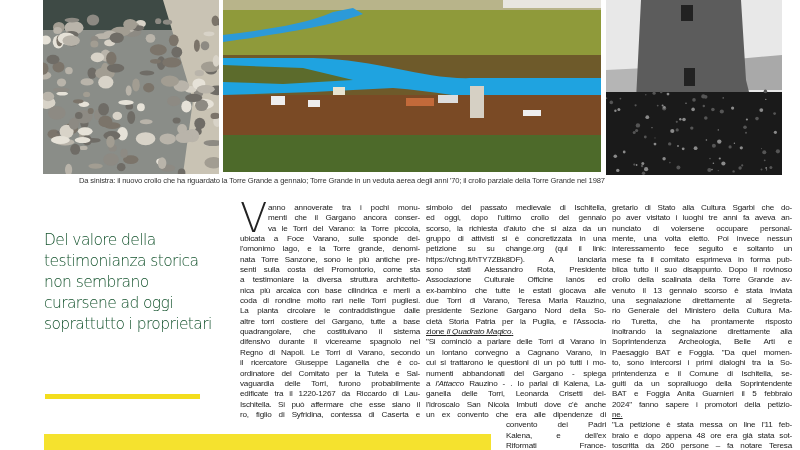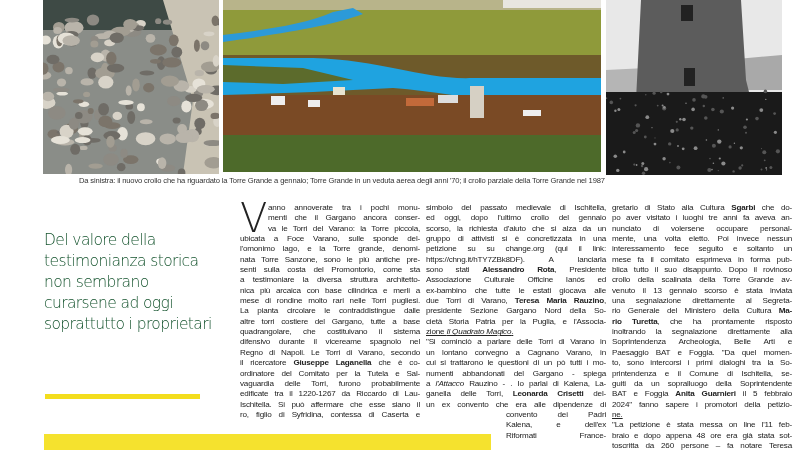--- a/index.html
+++ b/index.html
@@ -32,21 +32,21 @@
   .col {
     position: absolute; top: 203px; width: 180px;
     font-size: 8.1px; line-height: 10.35px; color: #222;
     text-align: justify; letter-spacing: -0.2px;
   }
   .col .ln { display: block; white-space: nowrap; text-align-last: justify; }
   .col .ln.last { text-align-last: left; text-decoration: underline; }
   #col1 { left: 240px; }
   #col2 { left: 426px; }
   #col3 { left: 612px; }
-  .col b { font-weight: bold; }
+  .col b { font-weight: normal; }
   .col i { font-style: italic; }
   .dropcap {
     position: absolute; left: 240px; top: 198px;
     font-family: "DejaVu Sans", sans-serif; font-weight: 300;
     font-size: 40px; line-height: 40px; color: #222;
   }
   #col1 .indent { padding-left: 28px; }
   #col2 .tail { padding-left: 80px; }
 </style>
 </head>
@@ -341,21 +341,21 @@
 <div class="col" id="col1">
     <span class="ln indent">anno annoverate tra i pochi monu-</span>
     <span class="ln indent">menti che il Gargano ancora conser-</span>
     <span class="ln indent">va le Torri del Varano: la Torre piccola,</span>
     <span class="ln">ubicata a Foce Varano, sulle sponde del-</span>
     <span class="ln">l'omonimo lago, e la Torre grande, denomi-</span>
     <span class="ln">nata Torre Sanzone, sono le più antiche pre-</span>
     <span class="ln">senti sulla costa del Promontorio, come sta</span>
     <span class="ln">a testimoniare la diversa struttura architetto-</span>
     <span class="ln">nica più arcaica con base cilindrica e merli a</span>
-    <span class="ln">mese di rondine molto rari nelle Torri pugliesi.</span>
+    <span class="ln">coda di rondine molto rari nelle Torri pugliesi.</span>
     <span class="ln">La pianta circolare le contraddistingue dalle</span>
     <span class="ln">altre torri costiere del Gargano, tutte a base</span>
     <span class="ln">quadrangolare, che costituivano il sistema</span>
     <span class="ln">difensivo durante il vicereame spagnolo nel</span>
     <span class="ln">Regno di Napoli. Le Torri di Varano, secondo</span>
     <span class="ln">il ricercatore <b>Giuseppe Laganella</b> che è co-</span>
     <span class="ln">ordinatore del Comitato per la Tutela e Sal-</span>
     <span class="ln">vaguardia delle Torri, furono probabilmente</span>
     <span class="ln">edificate tra il 1220-1267 da Riccardo di Lau-</span>
     <span class="ln">Ischitella. Si può affermare che esse siano il</span>
@@ -374,20 +374,21 @@
     <span class="ln">due Torri di Varano, <b>Teresa Maria Rauzino</b>,</span>
     <span class="ln">presidente Sezione Gargano Nord della So-</span>
     <span class="ln">cietà Storia Patria per la Puglia, e l'Associa-</span>
     <span class="ln last">zione <i>Il Quadrato Magico</i>.</span>
     <span class="ln">"Si cominciò a parlare delle Torri di Varano in</span>
     <span class="ln">un lontano convegno a Cagnano Varano, in</span>
     <span class="ln">cui si trattarono le questioni di un pò tutti i mo-</span>
     <span class="ln">numenti abbandonati del Gargano - spiega</span>
     <span class="ln">a <i>l'Attacco</i> Rauzino - . Io parlai di Kalena, La-</span>
     <span class="ln">ganella delle Torri, <b>Leonarda Crisetti</b> del-</span>
+    <span class="ln">l'idroscalo San Nicola Imbuti dove c'è anche</span>
     <span class="ln">un ex convento che era alle dipendenze di</span>
     <span class="ln tail">convento dei Padri</span>
     <span class="ln tail">Kalena, e dell'ex</span>
     <span class="ln tail">Riformati France-</span>
   </div>
 <div class="col" id="col3">
     <span class="ln">gretario di Stato alla Cultura <b>Sgarbi</b> che do-</span>
     <span class="ln">po aver visitato i luoghi tre anni fa aveva an-</span>
     <span class="ln">nunciato di volersene occupare personal-</span>
     <span class="ln">mente, una volta eletto. Poi invece nessun</span>

